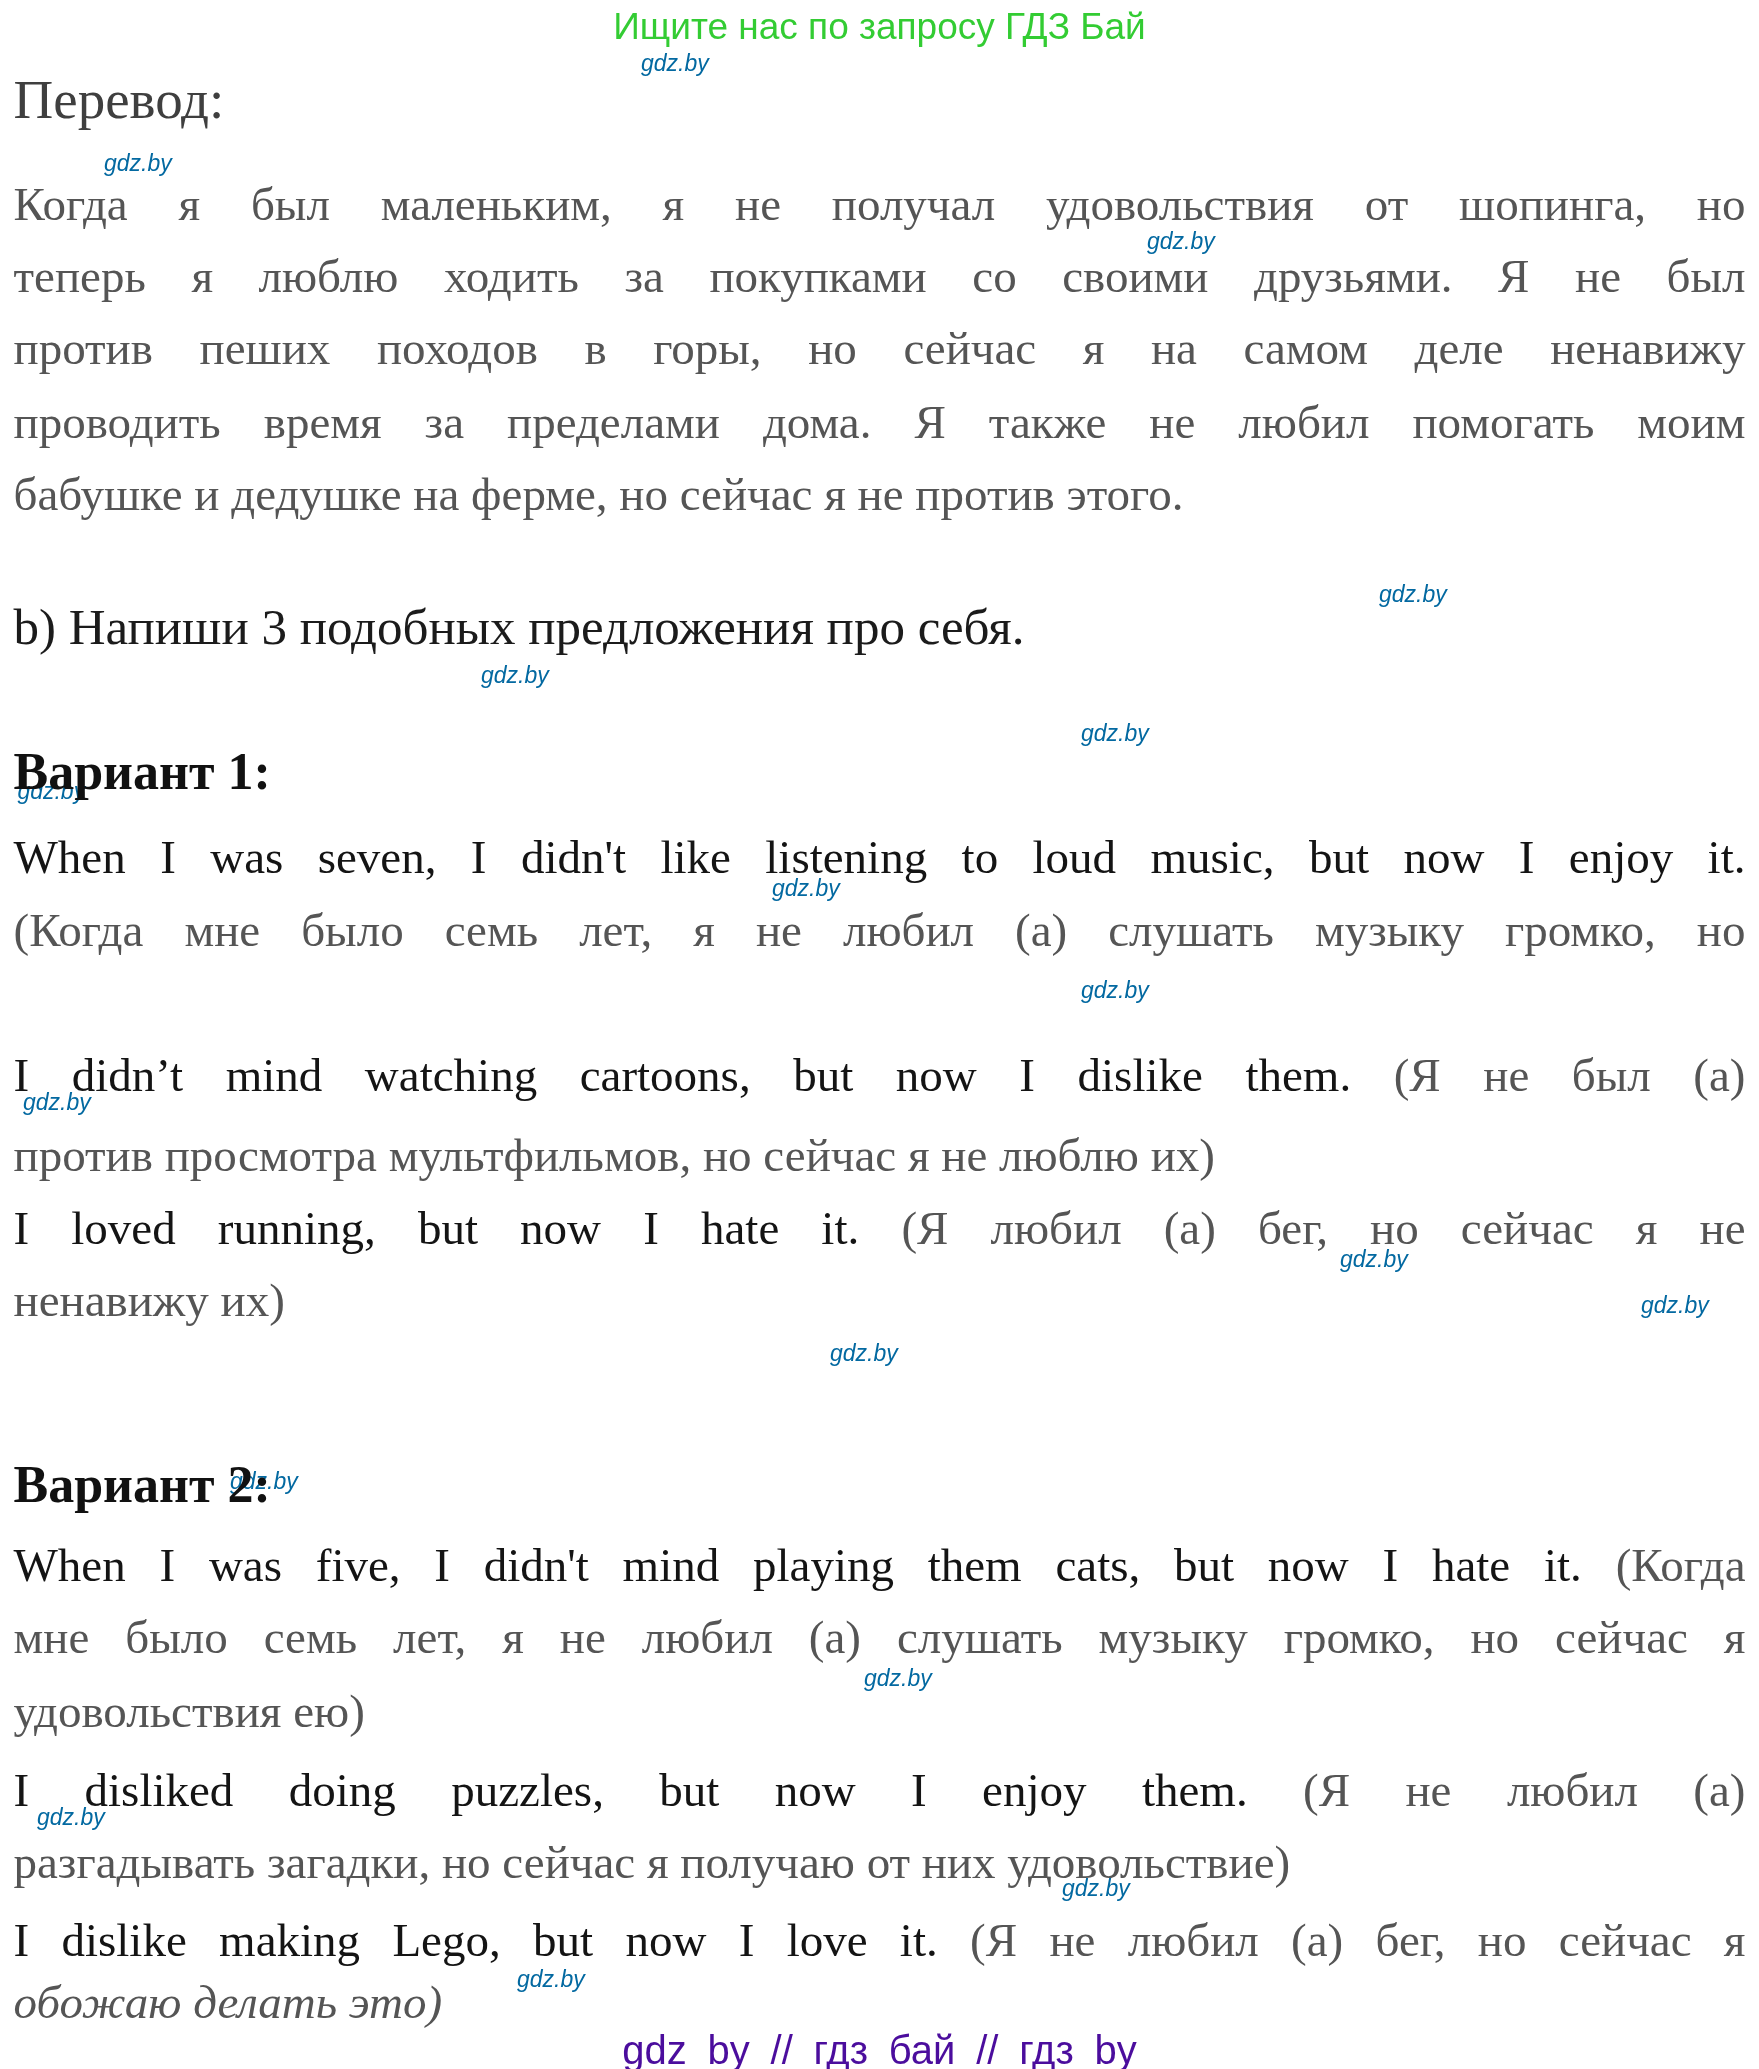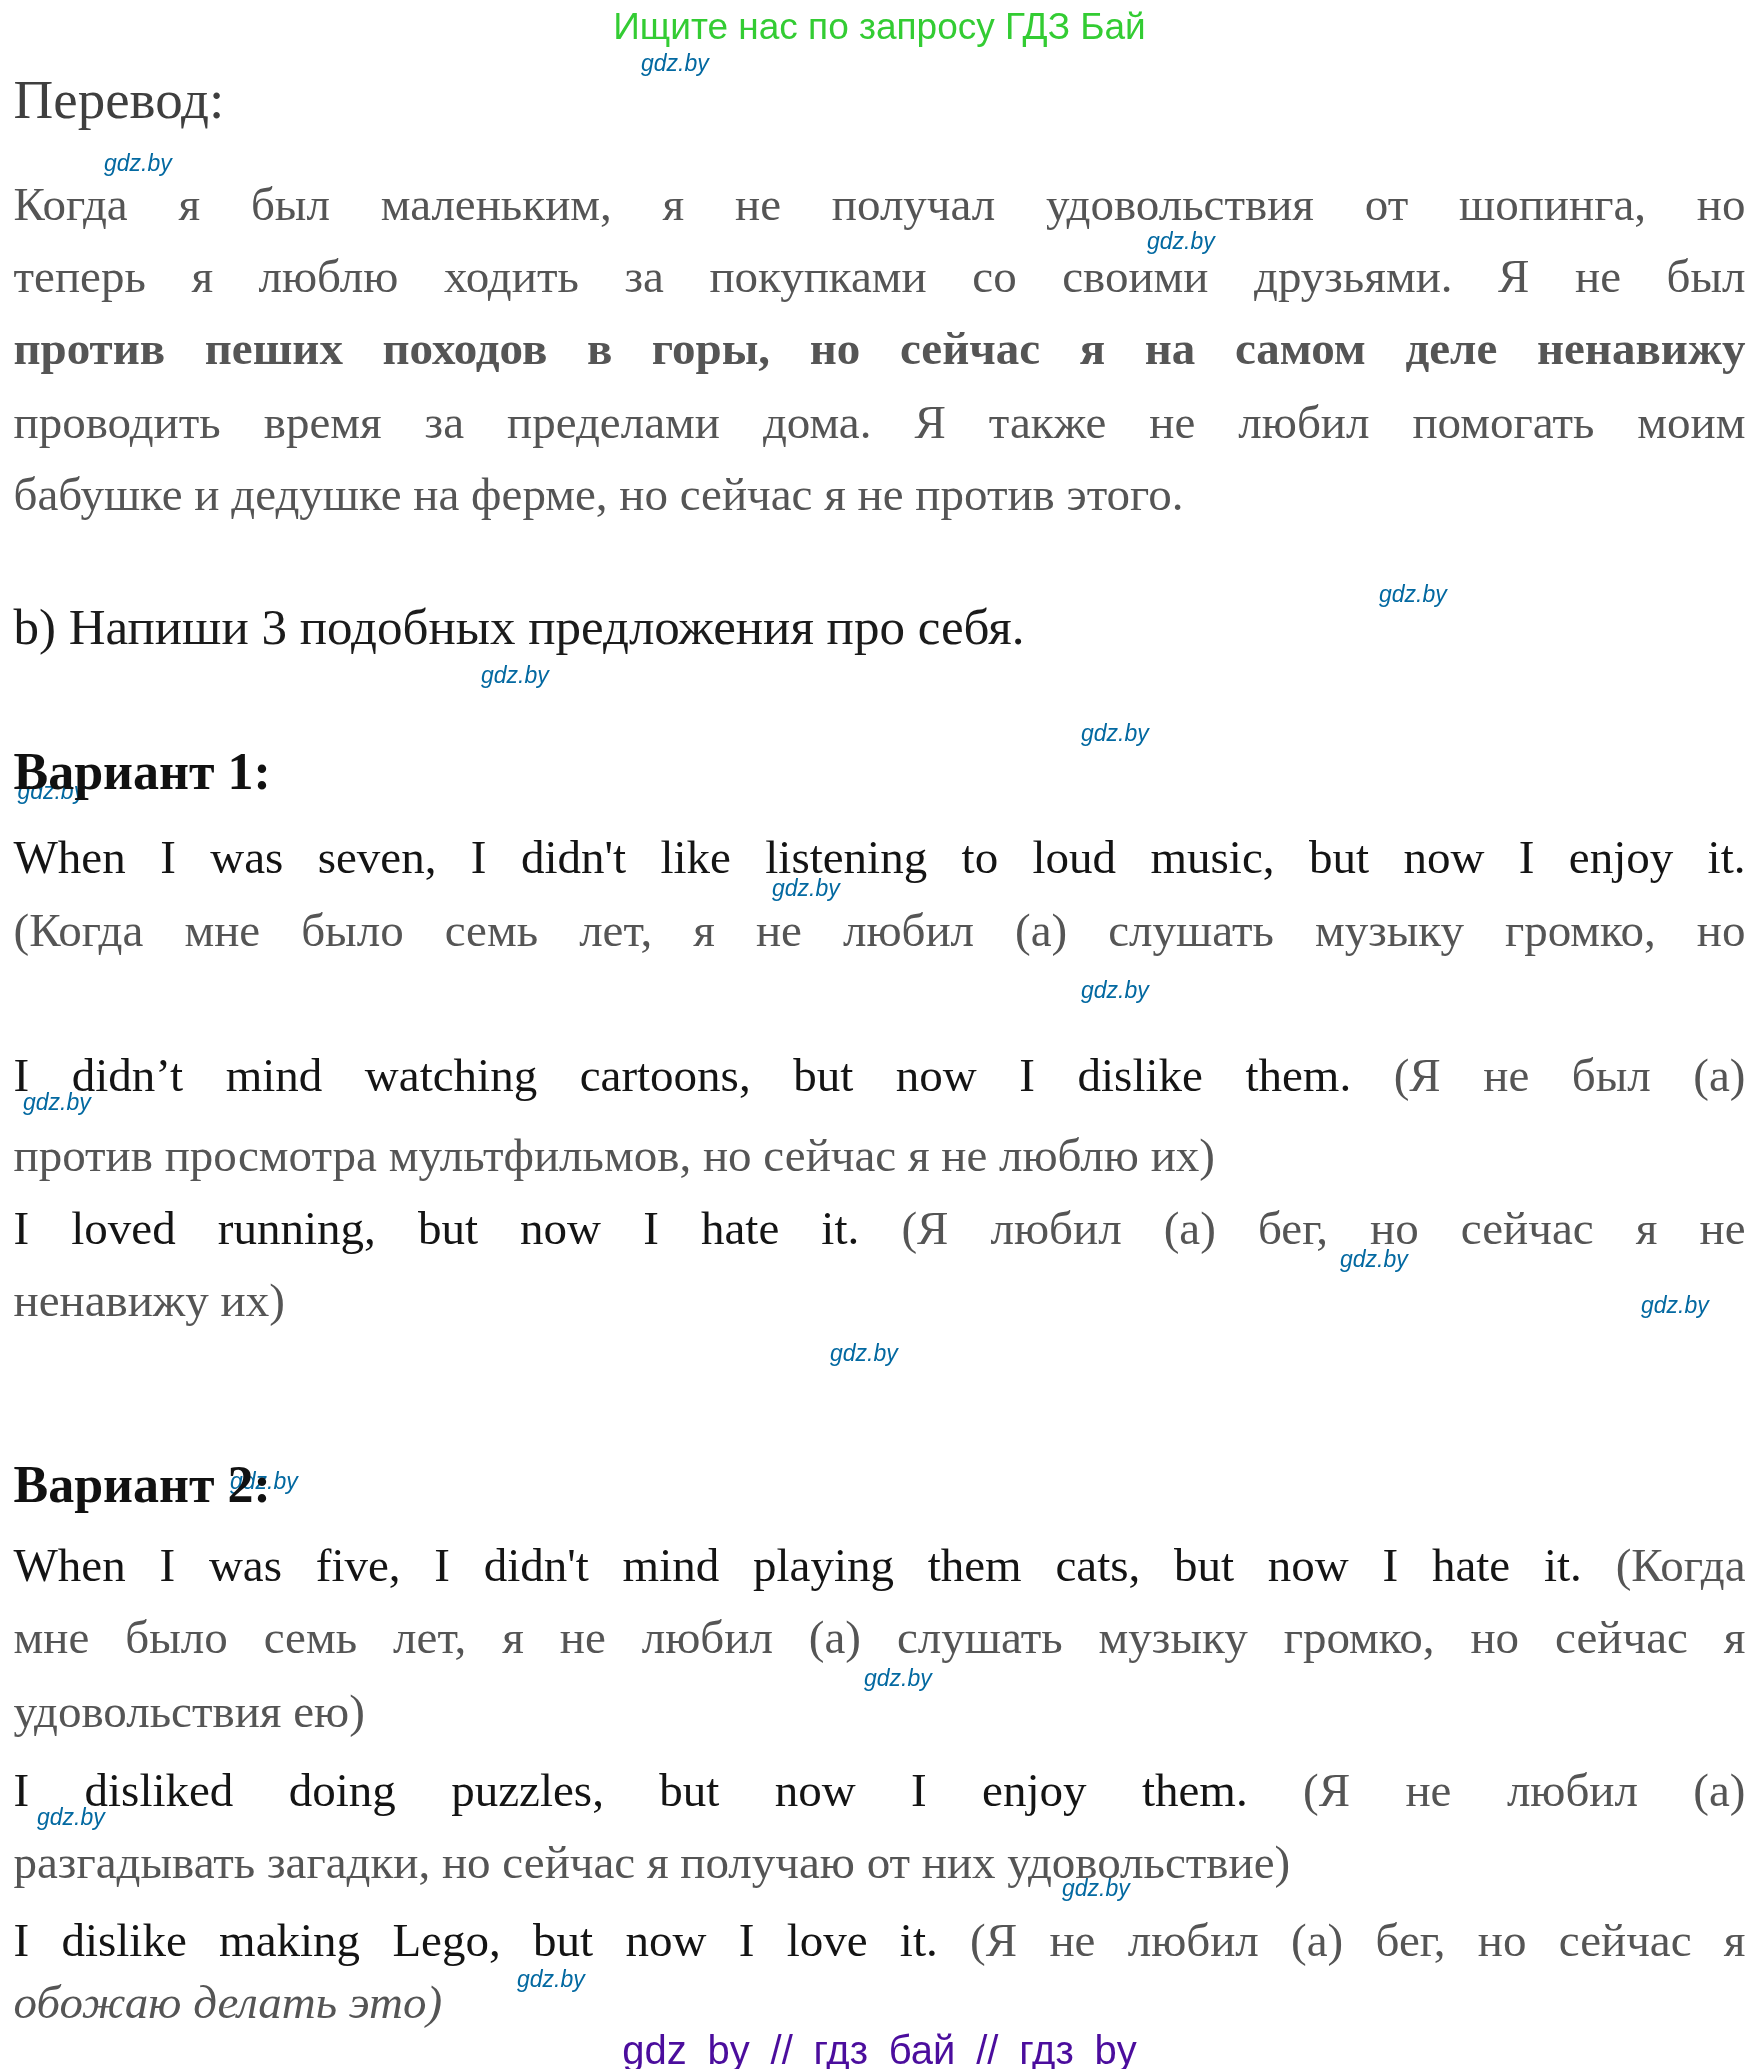--- a/index.html
+++ b/index.html
@@ -86,21 +86,21 @@
   <span class="wm" style="left:230px; top:1468px;">gdz.by</span>
   <span class="wm" style="left:864px; top:1665px;">gdz.by</span>
   <span class="wm" style="left:37px; top:1804px;">gdz.by</span>
   <span class="wm" style="left:1062px; top:1875px;">gdz.by</span>
   <span class="wm" style="left:517px; top:1966px;">gdz.by</span>
 
   <div class="title" style="top:68px;">Перевод:</div>
 
   <div class="line just gray" style="top:179px;">Когда я был маленьким, я не получал удовольствия от шопинга, но</div>
   <div class="line just gray" style="top:251px;">теперь я люблю ходить за покупками со своими друзьями. Я не был</div>
-  <div class="line just gray" style="top:323px;font-weight:bold;">против пеших походов в горы, но сейчас я на самом деле ненавижу</div>
+  <div class="line just gray" style="top:323px;">против пеших походов в горы, но сейчас я на самом деле ненавижу</div>
   <div class="line just gray" style="top:397px;">проводить время за пределами дома. Я также не любил помогать моим</div>
   <div class="line gray" style="top:469px;">бабушке и дедушке на ферме, но сейчас я не против этого.</div>
 
   <div class="line" style="top:599px; font-size:51px;">b) Напиши 3 подобных предложения про себя.</div>
 
   <div class="h-variant" style="top:714px;">Вариант 1:</div>
 
   <div class="line just gray" style="top:905px;">(Когда мне было семь лет, я не любил (а) слушать музыку громко, но</div>
   <div class="line just en" style="top:832px;">When I was seven, I didn't like listening to loud music, but now I enjoy it.</div>
 

